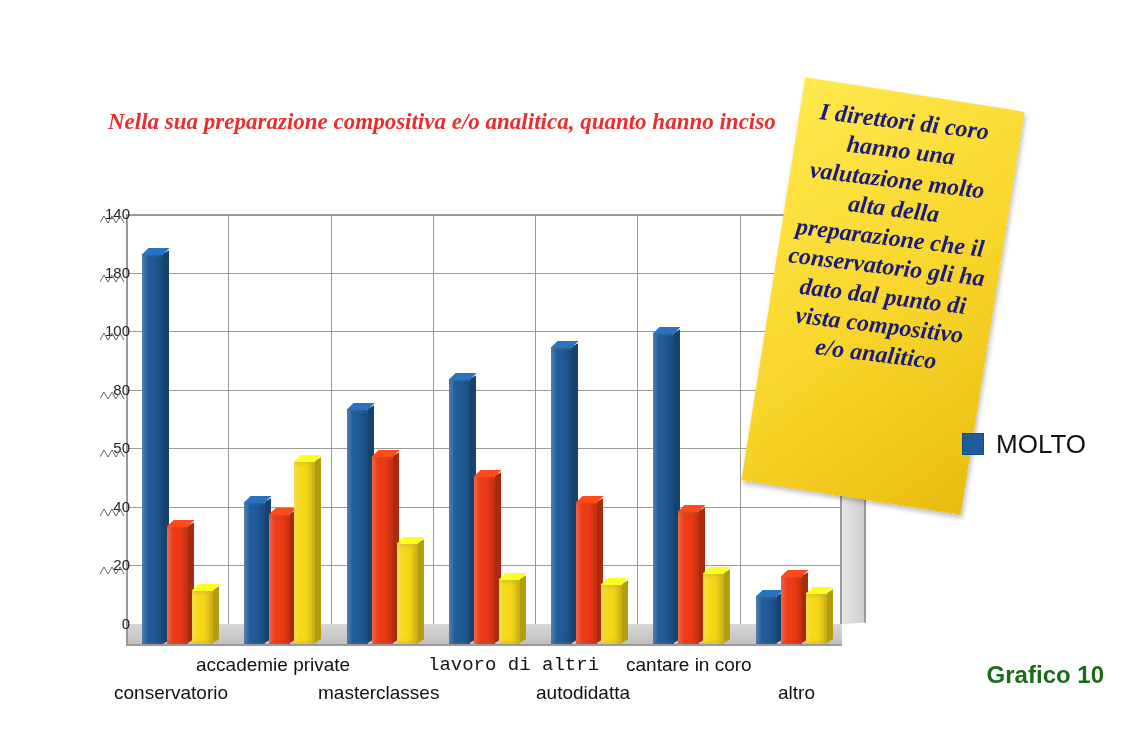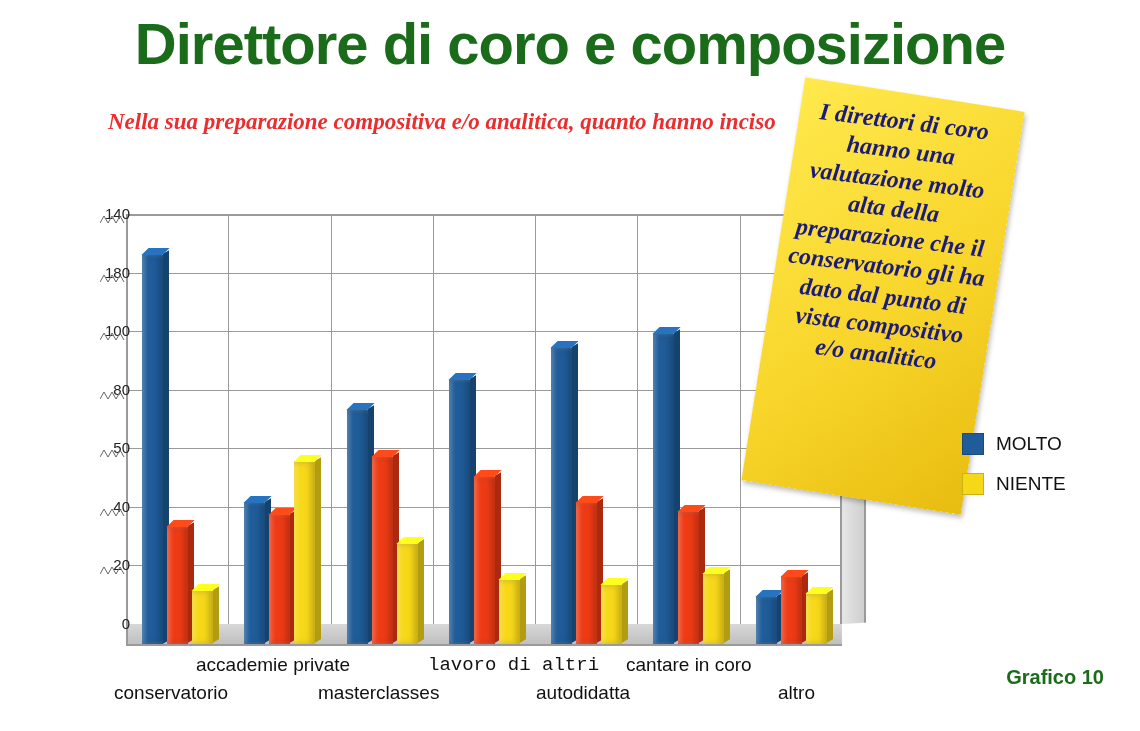--- a/index.html
+++ b/index.html
@@ -72,21 +72,21 @@
     display:flex;
     align-items:center;
     height:40px;
   }
   .legend-swatch{
     width:22px;height:22px;
     margin-right:12px;
     box-shadow:inset 0 0 0 1px rgba(0,0,0,.18);
   }
   .legend-label{
-    font-size:19px;
+    font-size:26px;
     color:#111;
     text-align:center;
   }
 
   
   .chart{
     position:absolute;
     left:78px;top:206px;
     width:810px;height:450px;
   }
@@ -183,46 +183,41 @@
   .cat{
     position:absolute;
     font-size:19px;
     color:#111;
     white-space:nowrap;
   }
 
   .grafico{
     position:absolute;
     right:36px;bottom:42px;
-    font-size:20px;
+    font-size:24px;
     font-weight:bold;
     color:#1a6b1a;
   }
 </style>
 </head>
 <body>
 
 <div class="slide">
 
-  <div class="title">Direttore di coro e composizione</div>
 
   <div class="subtitle">Nella sua preparazione compositiva e/o analitica, quanto hanno inciso</div>
 
   <div class="note">
     <div class="note-text">I direttori di coro hanno una valutazione molto alta della preparazione che il conservatorio gli ha dato dal punto di vista compositivo e/o analitico</div>
   </div>
 
   <div class="legend" id="legend">
       <div class="legend-row">
         <span class="legend-swatch" style="background: rgb(31, 92, 153);"></span>
         <span class="legend-label">MOLTO</span>
-      </div>
-      <div class="legend-row">
-        <span class="legend-swatch" style="background: rgb(247, 216, 25);"></span>
-        <span class="legend-label">NIENTE</span>
       </div>
     </div>
 
   <div class="chart">
     <div class="plot" id="plot">
       <div class="wall"></div>
       <div class="side"></div>
       <div class="floor"></div>
     <div class="ytick" style="top: 410px;">0</div>
         <div class="gridline" style="top: 351.429px;"></div>

